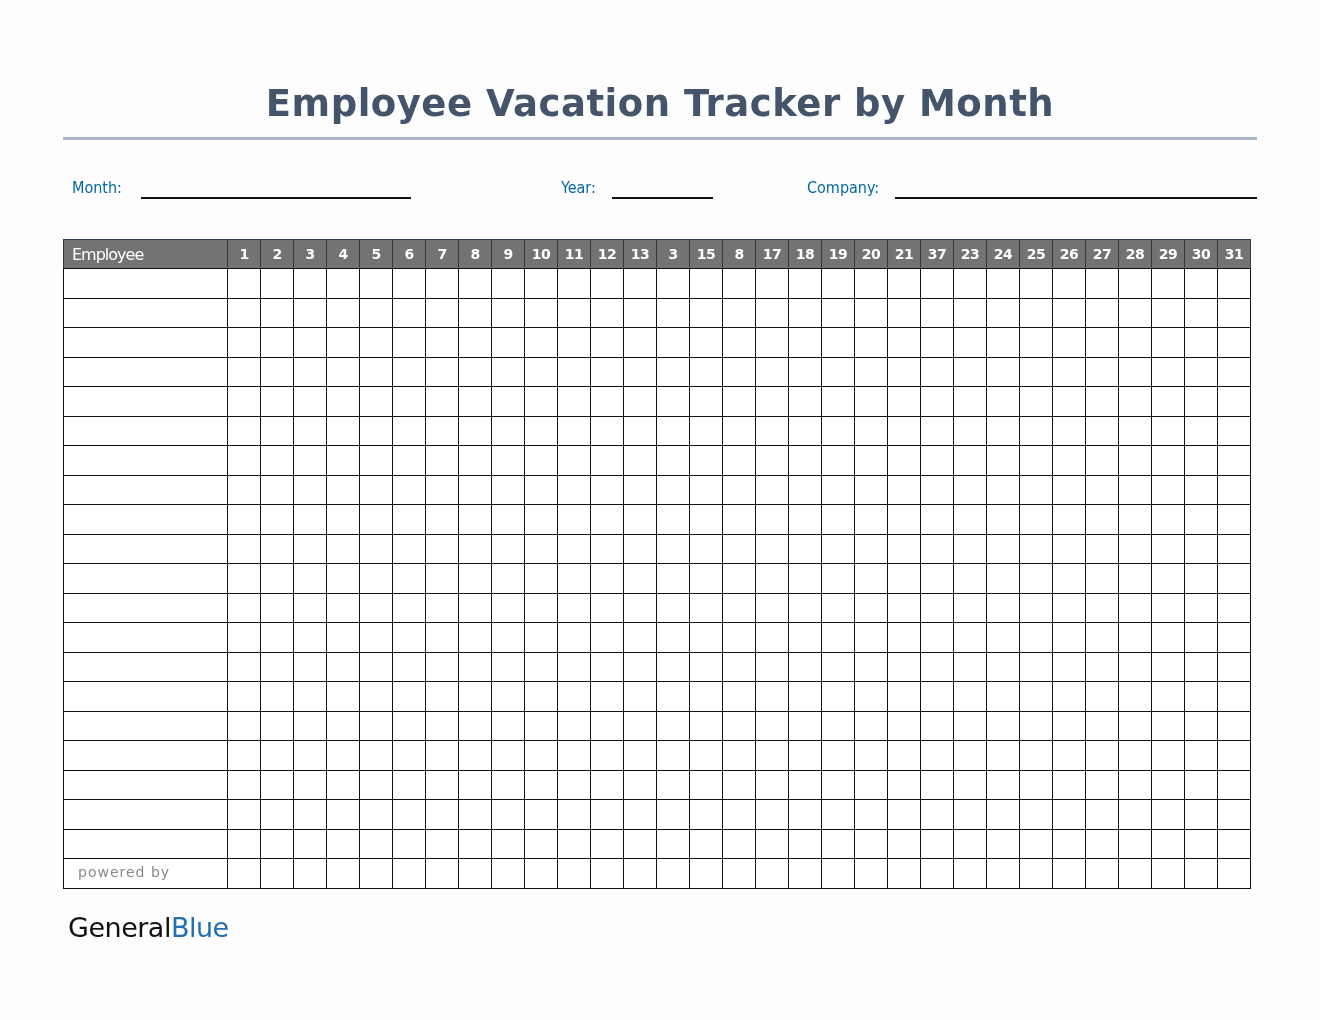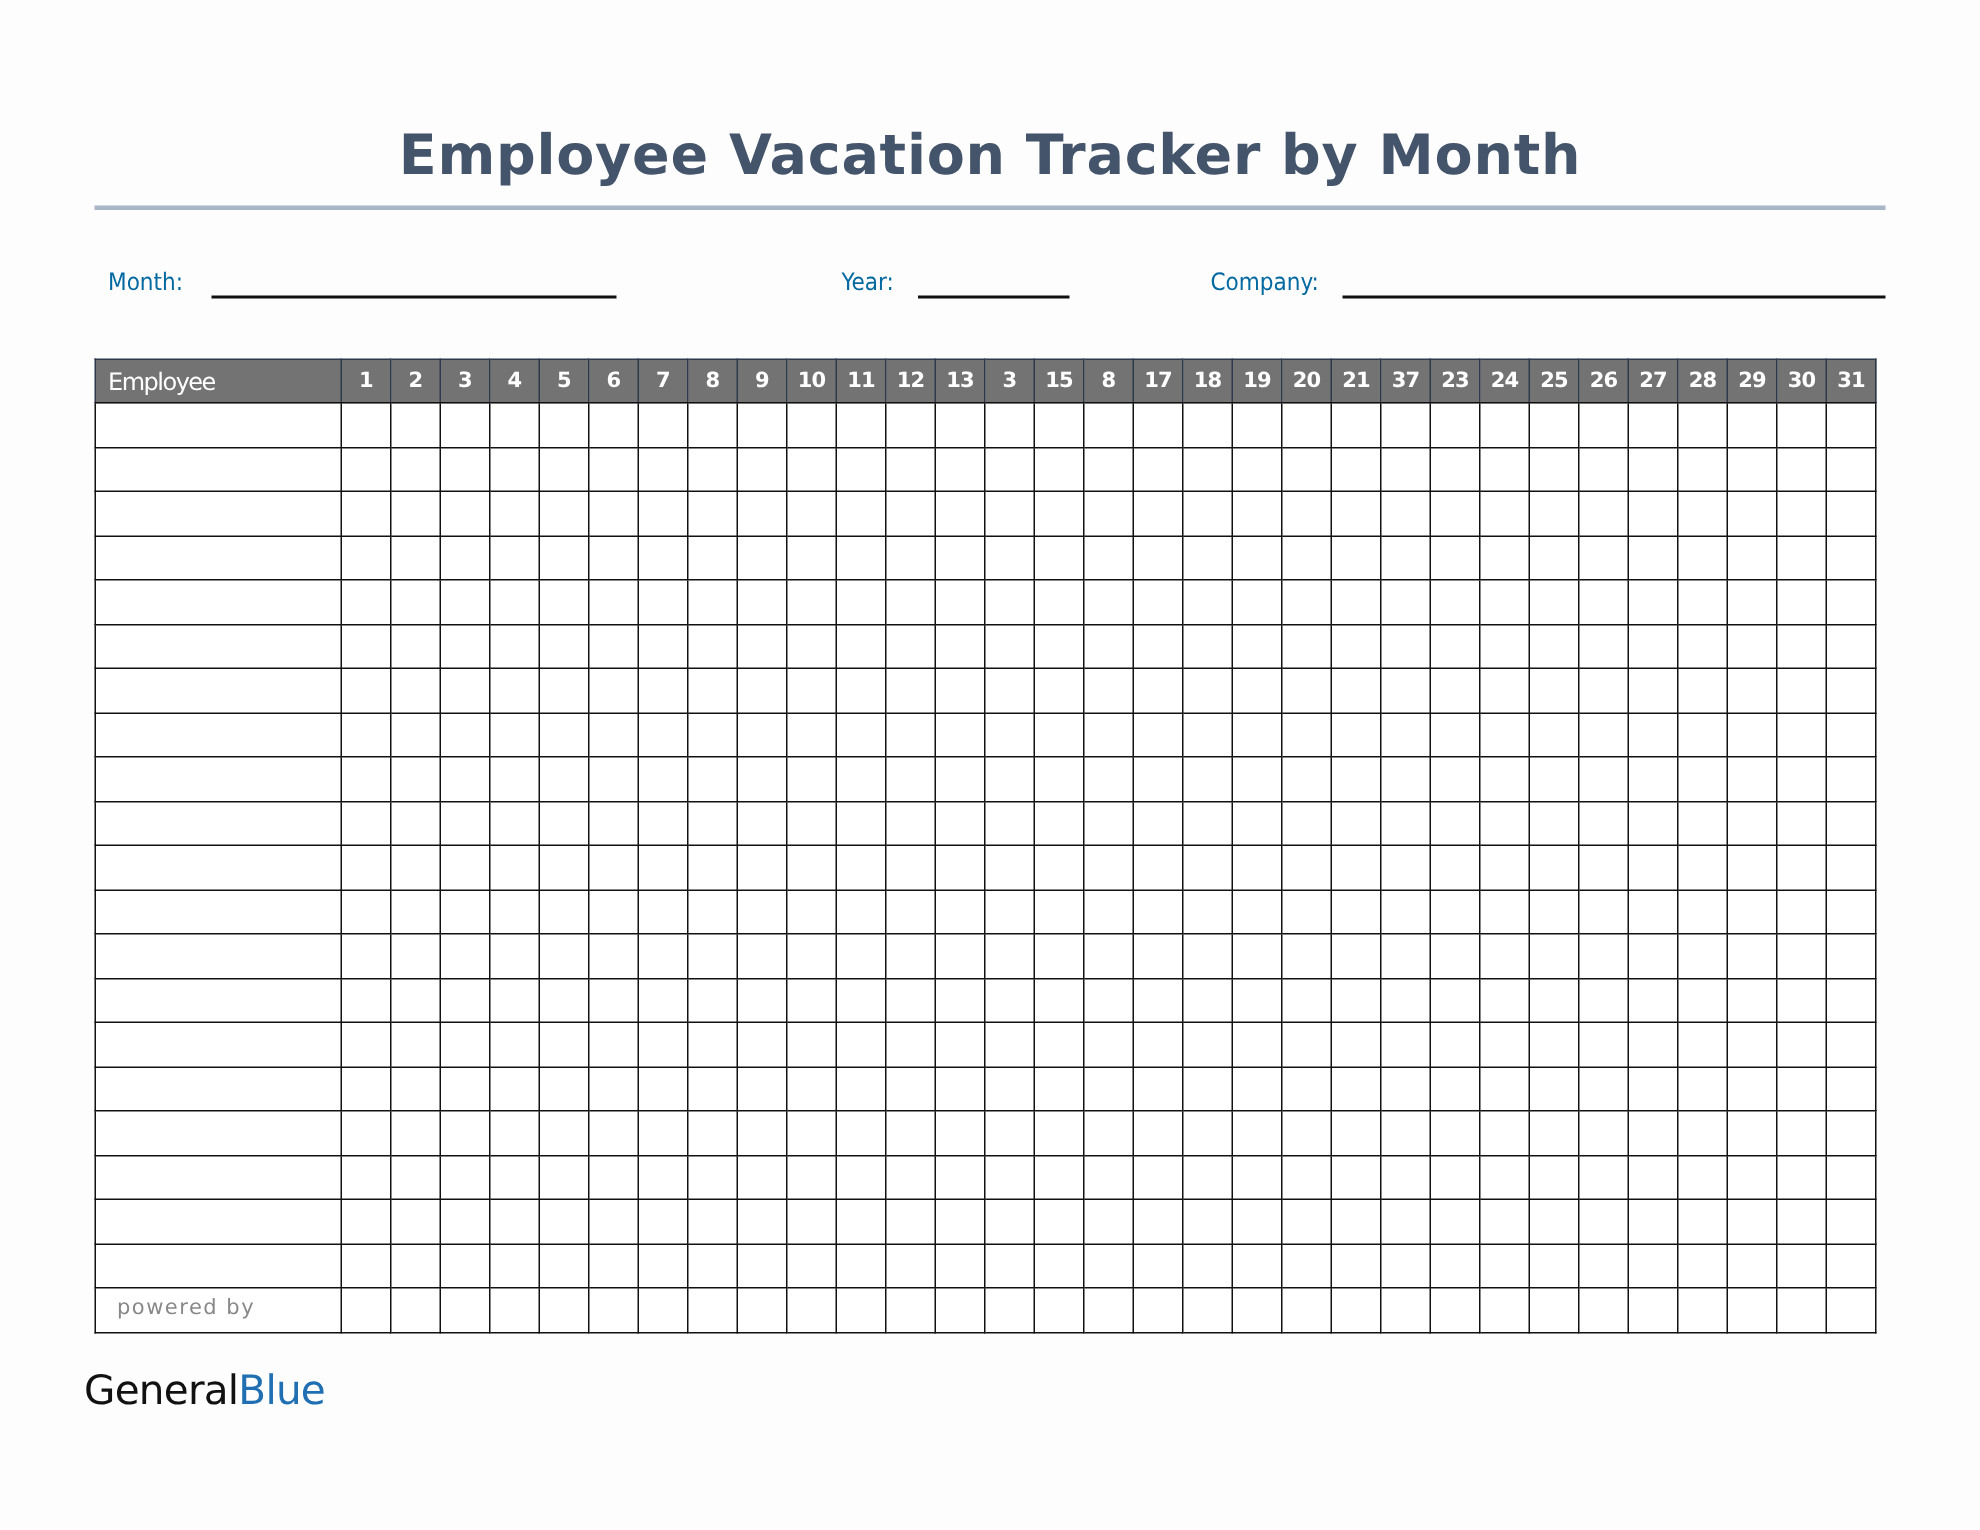--- a/index.html
+++ b/index.html
@@ -6,21 +6,21 @@
   body { width: 1320px; height: 1020px; position: relative; font-family: "DejaVu Sans", sans-serif; }
   .title { position: absolute; top: 82px; left: 0; width: 1320px; text-align: center; font-size: 37px; font-weight: bold; color: #44546a; letter-spacing: 0.5px; }
   .rule { position: absolute; top: 137px; left: 63px; width: 1194px; height: 3px; background: #a9b6c8; }
   .field-label { position: absolute; top: 178px; font-size: 16px; color: #0369a1; font-family: "DejaVu Sans Condensed", "DejaVu Sans", sans-serif; }
   .field-line { position: absolute; top: 197px; height: 1.5px; background: #111; }
   table.grid { position: absolute; top: 239px; left: 63px; border-collapse: collapse; table-layout: fixed; }
   table.grid th { background: #737373; color: #fff; font-weight: bold; font-size: 14px; height: 28px; padding: 0; text-align: center; border: 1px solid #2e3a4b; border-bottom: 1.5px solid #111; letter-spacing: -0.5px; }
   table.grid th.emp { text-align: left; padding-left: 8px; font-size: 16px; letter-spacing: -1px; font-weight: normal; }
   table.grid td { border: 1.2px solid #111; height: 28.5px; padding: 0; background: #fff; }
   .powered { position: absolute; top: 864px; left: 78px; font-size: 14px; color: #888; letter-spacing: 1px; }
-  .brand { position: absolute; top: 912px; left: 56px; font-size: 27px; color: #111; letter-spacing: -0.5px; }
+  .brand { position: absolute; top: 912px; left: 68px; font-size: 27px; color: #111; letter-spacing: -0.5px; }
   .brand .blue { color: #1f6fb2; }
 </style>
 </head>
 <body>
 
 <div class="title">Employee Vacation Tracker by Month</div>
 <div class="rule"></div>
 
 <div class="field-label" style="left:72px;">Month:</div>
 <div class="field-line" style="left:141px;width:270px;"></div>

